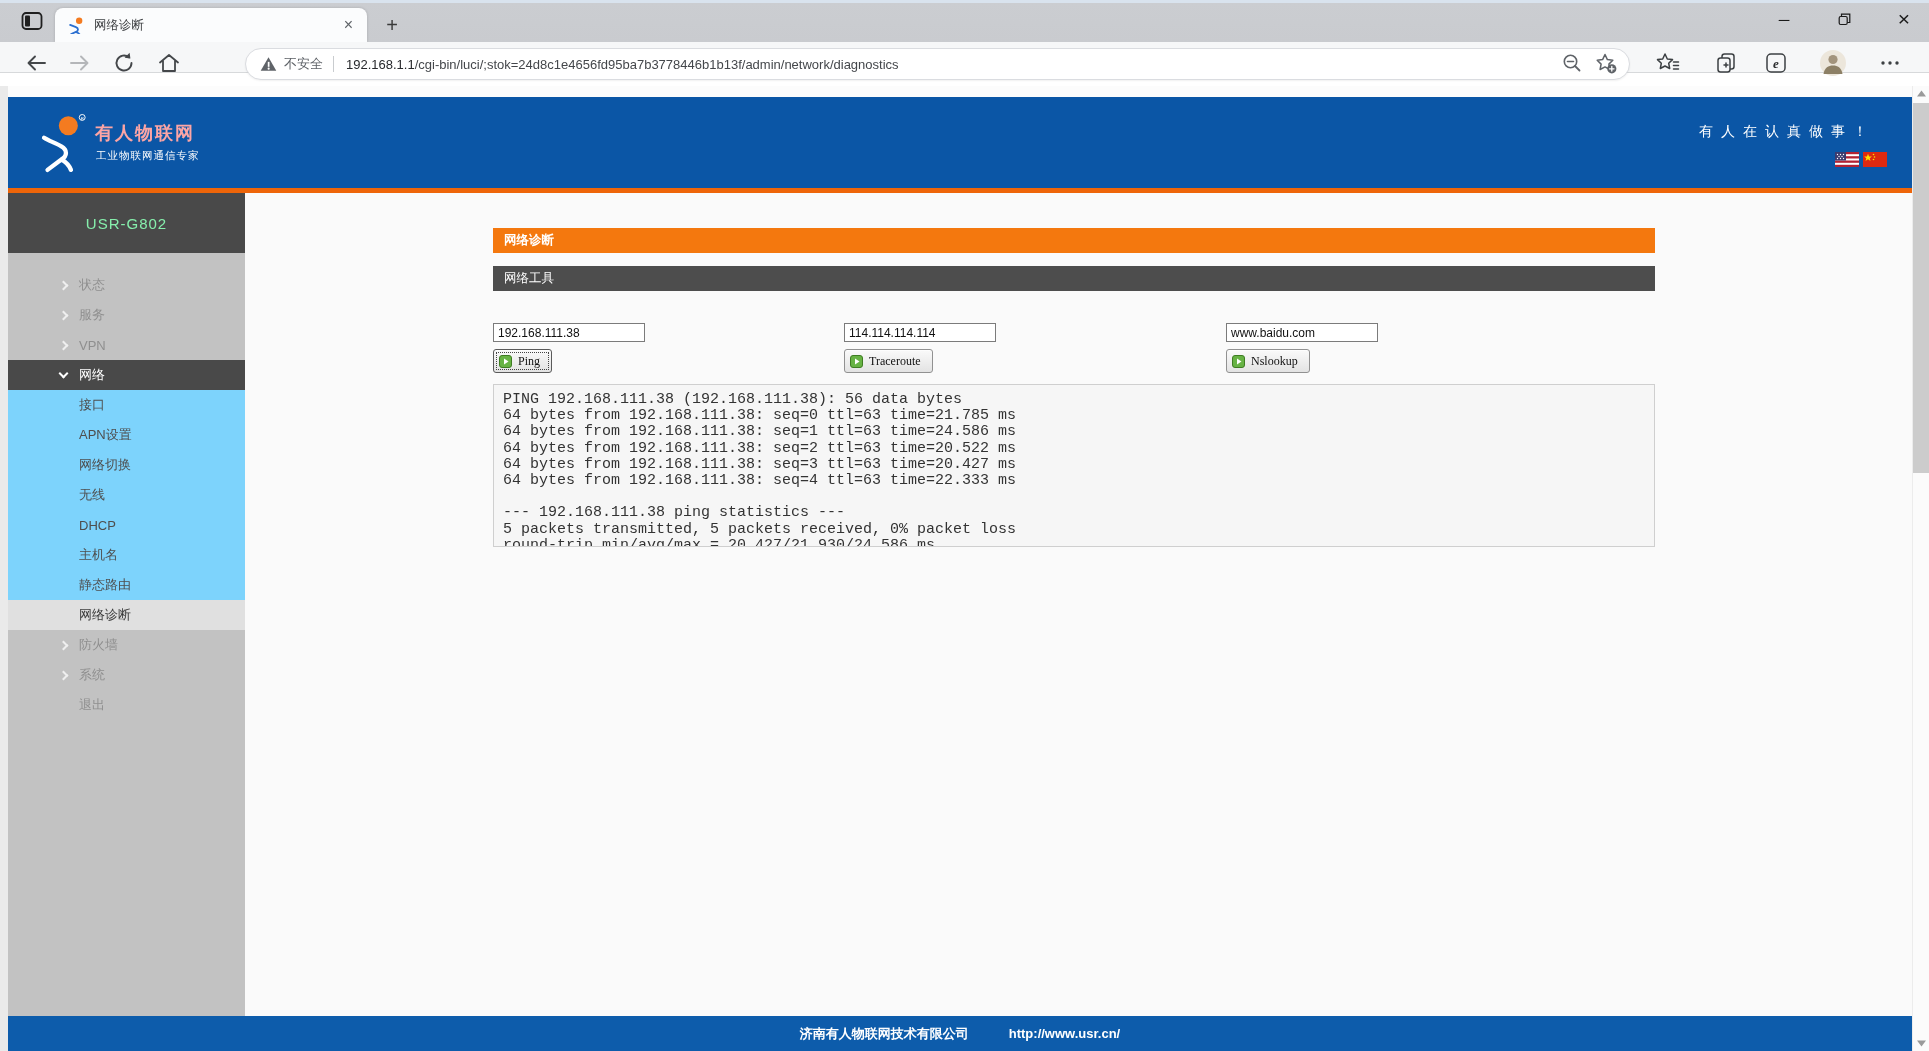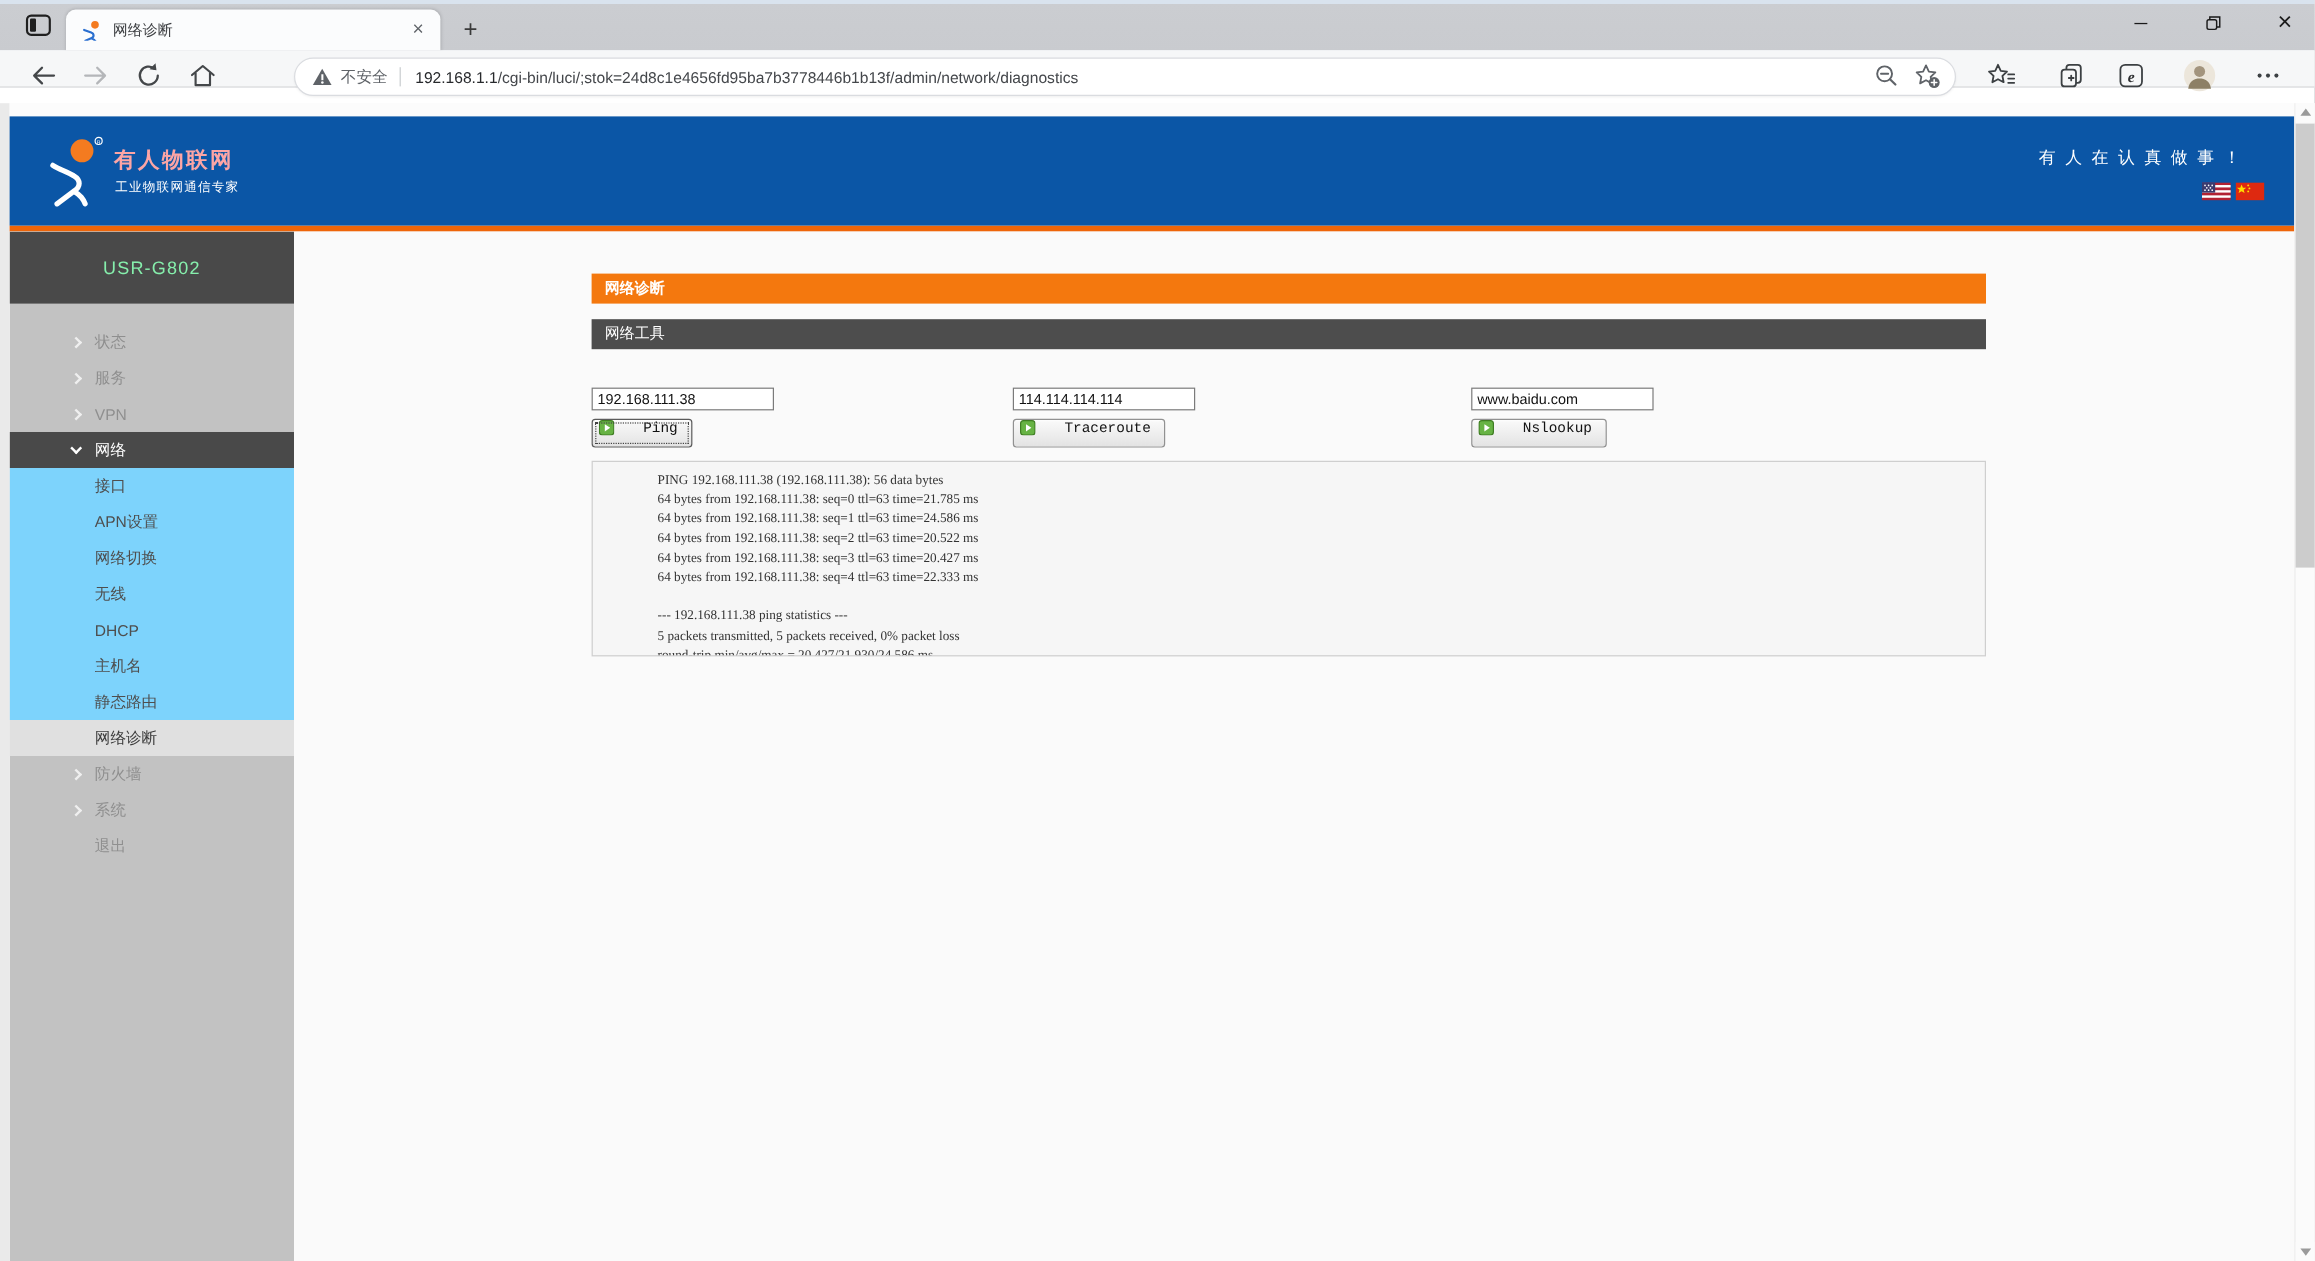--- a/index.html
+++ b/index.html
@@ -73,30 +73,30 @@
   .main { flex:1; position:relative; background:#fafafa; }
   .panel { position:absolute; left:248px; top:0; width:1162px; }
   .title-bar { margin-top:35px; height:25px; line-height:25px; background:#f4780e; color:#fff;
                font-size:12.5px; font-weight:bold; padding-left:11px; }
   .section-bar { margin-top:13px; height:25px; line-height:25px; background:#4d4d4d; color:#fff;
                  font-size:12.5px; padding-left:11px; }
   .tools { margin-top:16px; position:relative; height:51px; }
   .tool { position:absolute; top:16px; }
   .tool input { display:block; width:152px; height:19px; border:1px solid #7b7b7b; background:#fff;
                 font-size:12px; font-family:"Liberation Sans",sans-serif; color:#111; padding:0 4px; }
-  .tool button { margin-top:7px; display:inline-flex; align-items:flex-start; gap:24px; height:24px;
+  .tool button { margin-top:7px; display:inline-flex; align-items:center; gap:6px; height:24px;
                  padding:0 11px 0 5px; border:1px solid #919191; border-radius:3px;
                  background:linear-gradient(#fafafa,#e3e3e3); font-size:12px; color:#111;
-                 font-family:Liberation Mono, monospace; cursor:pointer; box-shadow:0 1px 0 rgba(255,255,255,.6) inset; }
+                 font-family:Liberation Serif, serif; cursor:pointer; box-shadow:0 1px 0 rgba(255,255,255,.6) inset; }
   .tool button.focused { border-color:#5a5a5a; outline:1px dotted #444; outline-offset:-4px; }
   .run-ico { width:13px; height:13px; display:block; }
   .output { margin-top:26px; width:1162px; height:163px; background:#f6f6f6; border:1px solid #cfcfcf;
             padding:7px 9px; overflow:hidden; }
-  .output pre { font-family:Liberation Serif, serif; font-size:11px; line-height:16.2px;
-                color:#333; white-space:pre;margin-left:45px; }
+  .output pre { font-family:Liberation Mono, monospace; font-size:15px; line-height:16.2px;
+                color:#333; white-space:pre; }
 
   
   .site-footer { height:35px; background:#0d5cab; flex:0 0 auto; display:flex; align-items:center;
                  justify-content:center; gap:40px; color:#fff; font-size:13px; font-weight:bold; }
   .site-footer .website { cursor:pointer; }
 
   
   .scrollbar { position:absolute; right:0; top:0; width:17px; height:100%; background:#fbfbfb; border-left:1px solid #ececec; }
   .sb-btn { position:absolute; left:0; width:17px; height:16px; background:#fbfbfb; border:none; cursor:pointer; }
   .sb-up { top:0; } .sb-down { bottom:0; }
@@ -375,20 +375,24 @@
 64 bytes from 192.168.111.38: seq=4 ttl=63 time=22.333 ms
 
 --- 192.168.111.38 ping statistics ---
 5 packets transmitted, 5 packets received, 0% packet loss
 round-trip min/avg/max = 20.427/21.930/24.586 ms</pre>
             </div>
           </div>
         </div>
       </div>
 
+      <footer class="site-footer">
+        <span>济南有人物联网技术有限公司</span>
+        <span class="website">http://www.usr.cn/</span>
+      </footer>
     </div>
 
     <div class="scrollbar">
       <button class="sb-btn sb-up">
         <svg width="17" height="16" viewBox="0 0 17 16">
           <polygon points="8.5,4.5 13,10.5 4,10.5" fill="#9a9a9a"></polygon>
         </svg>
       </button>
       <div class="sb-thumb"></div>
       <button class="sb-btn sb-down">

